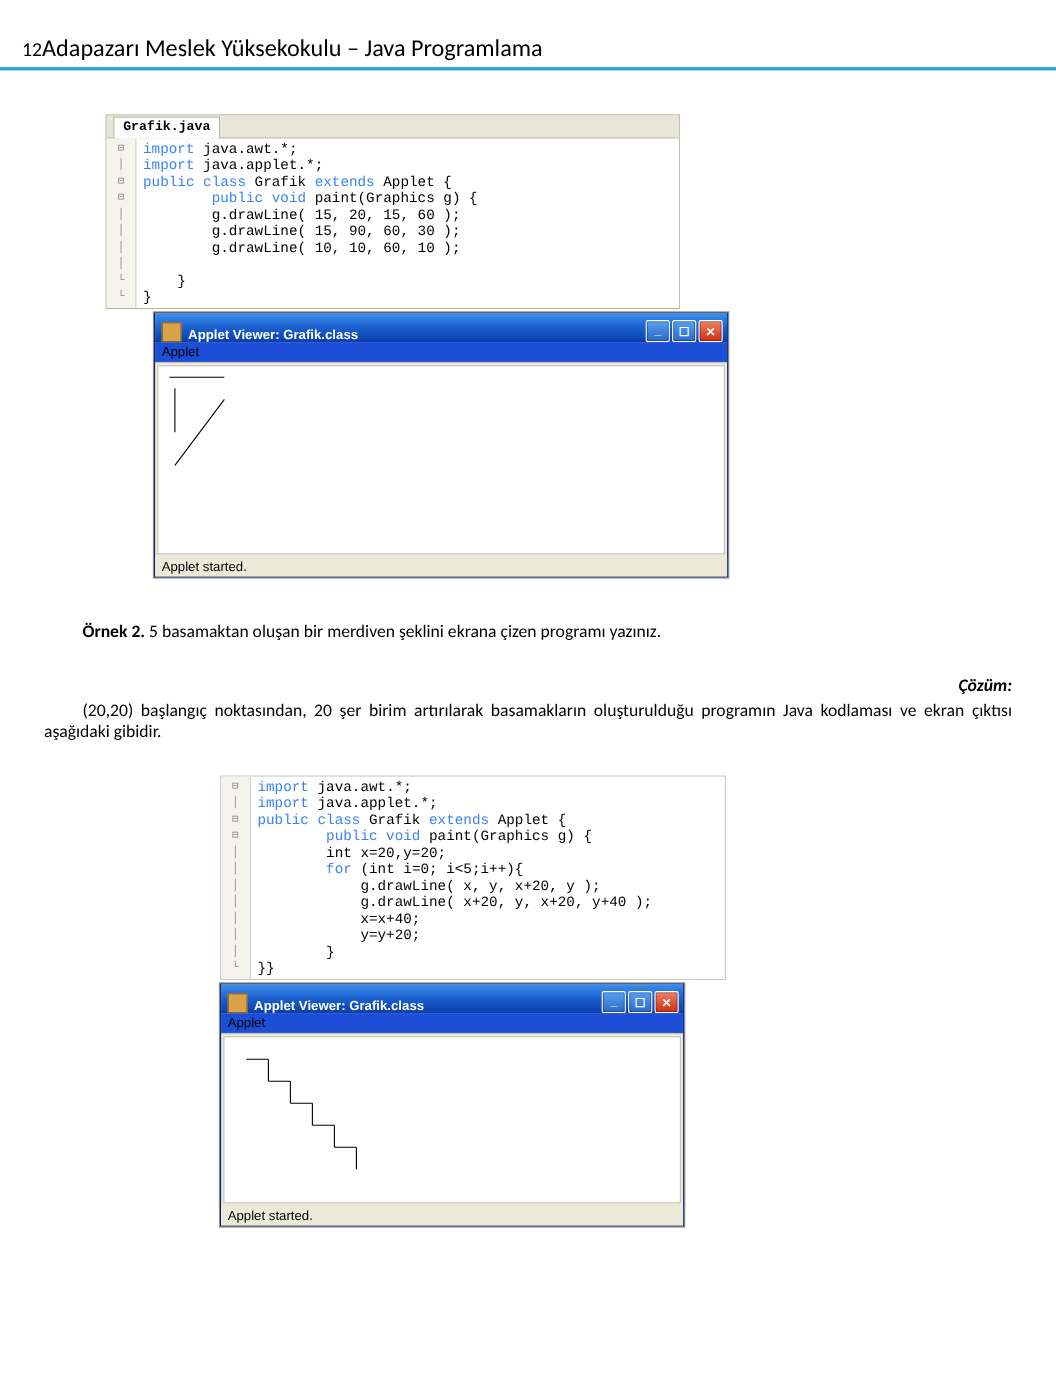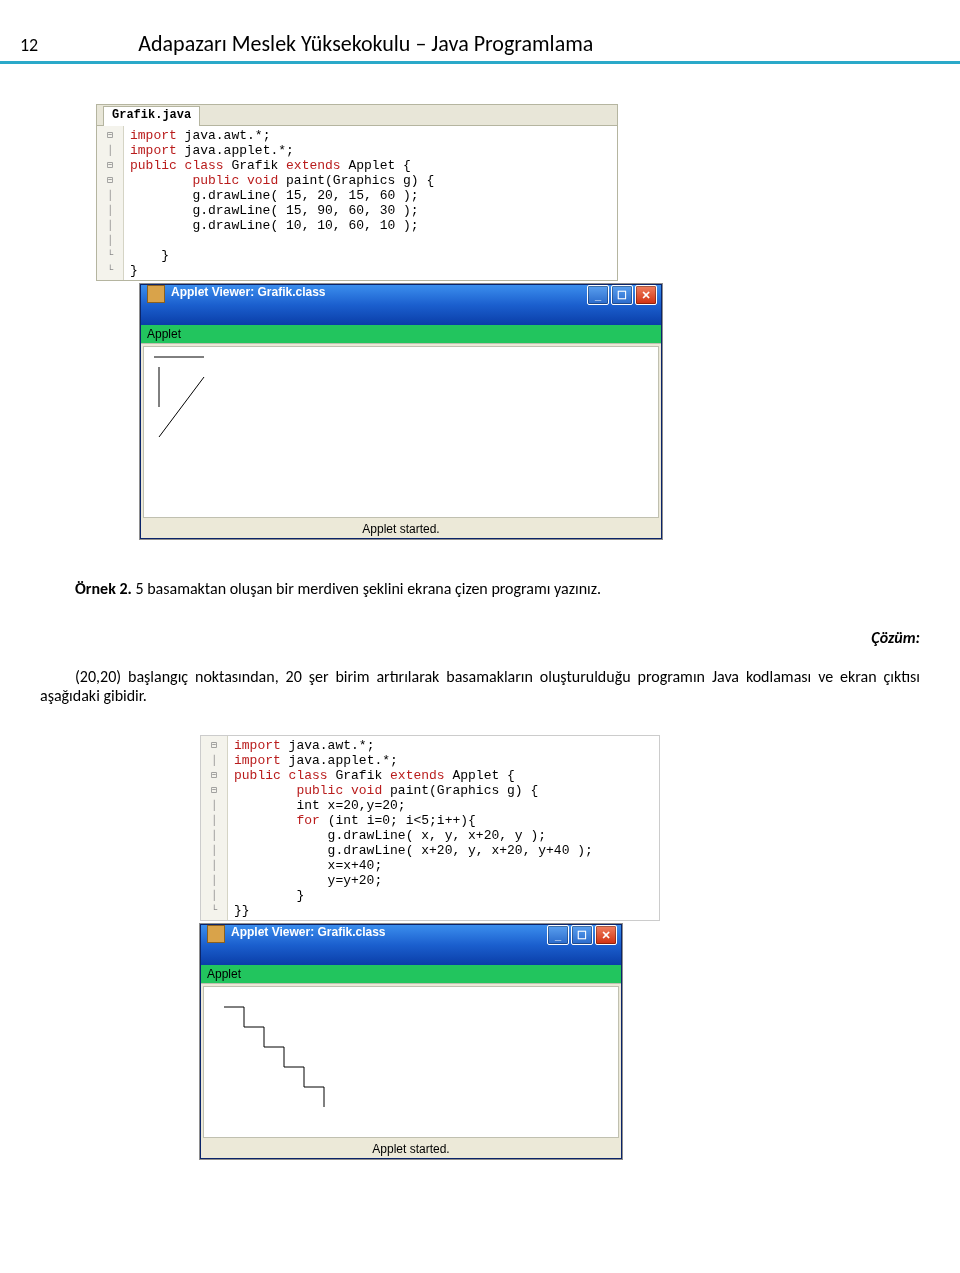--- a/index.html
+++ b/index.html
@@ -13,21 +13,20 @@
   .page {
     padding: 30px 40px 20px 40px;
   }
   .header-row {
     display: flex;
     align-items: baseline;
     margin-bottom: 4px;
   }
   .page-number {
     font-size: 18px;
-    margin-right: 100px;
     margin-left: -20px;
   }
   .header-title {
     font-size: 22px;
   }
   .header-underline {
     height: 3px;
     background: #2aa9c9;
     margin-left: -40px;
     margin-right: -40px;
@@ -76,42 +75,42 @@
     font-size: 10px;
     padding: 2px 2px;
     line-height: 15px;
   }
   .gutter span { display:block; text-align:center; }
   .code-lines {
     padding: 2px 6px;
     line-height: 15px;
     white-space: pre;
   }
-  .kw { color: #b91c1c; font-weight: normal; }
+  .kw { color: #3b82f6; font-weight: normal; }
 
   
   .win {
     width: 520px;
     margin: 0 0 40px 100px;
     border: 1px solid #0a246a;
     font-family: Tahoma, Arial, sans-serif;
     font-size: 12px;
     background: #ece9d8;
     box-shadow: 0 0 0 1px #8e8e8e;
   }
   .win2 {
     width: 420px;
     margin: 0 0 20px 160px;
   }
   .titlebar {
     background: linear-gradient(to bottom, #3b8eed 0%, #1b5fce 50%, #0a3ea8 100%);
     color: #fff;
     display: flex;
-    align-items: flex-start;
-    height: 40px;
+    align-items: flex-end;
+    height: 26px;
     padding: 0 4px 0 6px;
     font-weight: bold;
   }
   .titlebar .tb-icon {
     width: 16px; height: 16px;
     background: #d9a34a;
     margin-right: 6px;
     border: 1px solid #8a6020;
   }
   .titlebar .tb-title { flex: 1; }
@@ -122,40 +121,39 @@
     border-radius: 2px;
     display:flex; align-items:center; justify-content:center;
     font-family: Arial, sans-serif;
     font-size: 11px;
     font-weight: bold;
     box-shadow: inset 0 0 0 1px rgba(0,0,0,0.3);
   }
   .win-btn.min, .win-btn.max { background: linear-gradient(#5aa0ef,#2a6acb); color:#fff; }
   .win-btn.close { background: linear-gradient(#f08060,#d03010); color:#fff; }
   .menubar {
-    background: #22c55e;
+    background: #1d4ed8;
     padding: 2px 6px;
     border-bottom: 1px solid #c0c0b0;
   }
   .applet-canvas {
     background: #fff;
     height: 170px;
     border: 1px solid #c0c0b0;
     margin: 2px;
     position: relative;
   }
   .applet-canvas2 {
     height: 150px;
   }
   .statusbar {
     background: #ece9d8;
     padding: 2px 6px;
     color: #000;
     font-size: 12px;
-    text-align: center;
   }
   svg { position:absolute; top:0; left:0; }
 
   
   .editor2 {
     border: none;
     width: 460px;
     margin: 0 0 3px 160px;
     font-family: "Courier New", monospace;
     font-size: 13px;
@@ -222,21 +220,21 @@
         <line x1="15" y1="20" x2="15" y2="60" stroke="black" stroke-width="1"></line>
         <line x1="15" y1="90" x2="60" y2="30" stroke="black" stroke-width="1"></line>
       </svg>
     </div>
     <div class="statusbar">Applet started.</div>
   </div>
 
   <p class="body-text" style="text-indent:35px;">
     <span class="bold">Örnek 2.</span><span> 5 basamaktan oluşan bir merdiven şeklini ekrana çizen programı yazınız.</span>
   </p>
-  <p class="body-text bold" style="text-indent:35px; font-style:italic; margin-bottom:20px;">Çözüm:</p>
+  <p class="body-text bold" style="text-indent:35px; font-style:italic; margin-bottom:4px;">Çözüm:</p>
   <p class="body-text" style="text-indent:35px; text-align:justify;">(20,20) başlangıç noktasından, 20 şer birim artırılarak basamakların oluşturulduğu programın Java kodlaması ve ekran çıktısı aşağıdaki gibidir.</p>
 
   <div class="editor2">
     <div class="code-area">
       <div class="gutter">
         <span>⊟</span>
           <span>│</span>
           <span>⊟</span>
           <span>⊟</span>
           <span>│</span>

